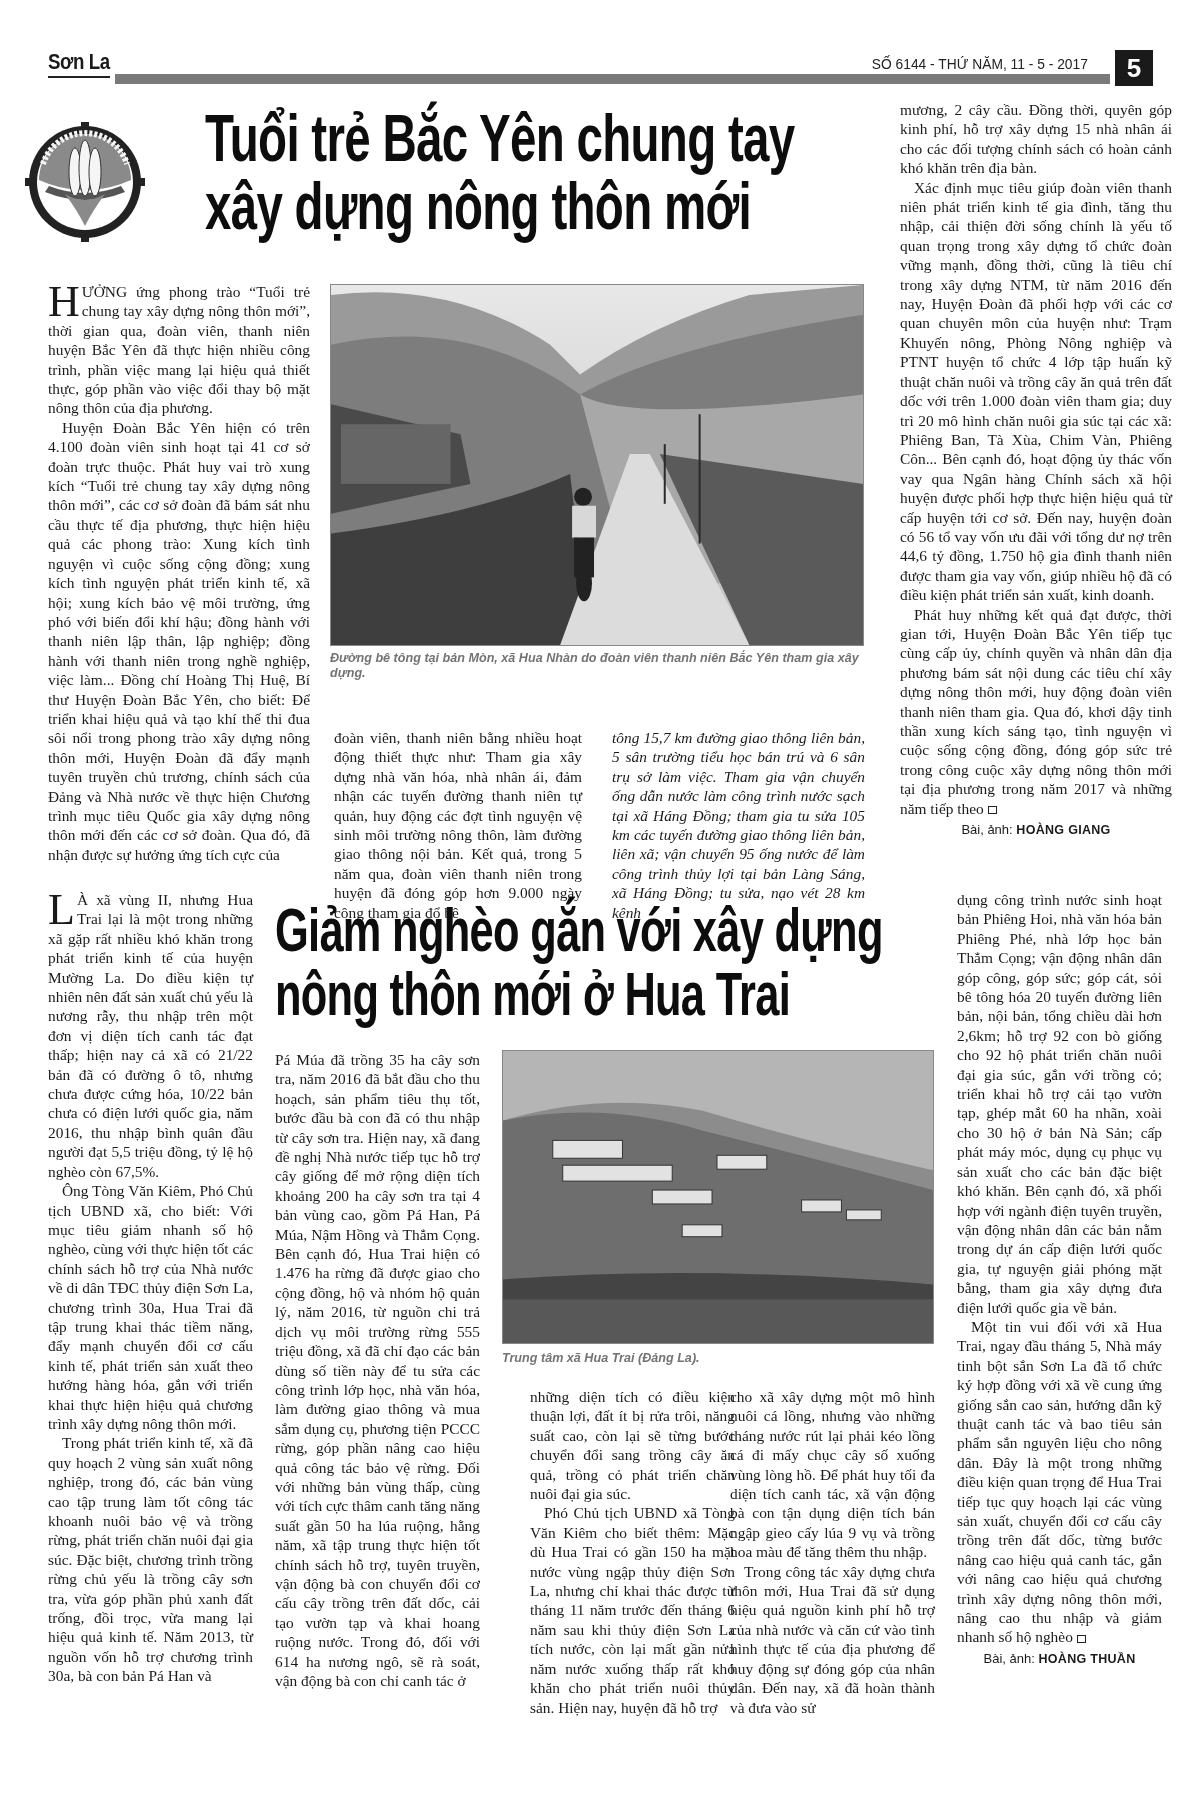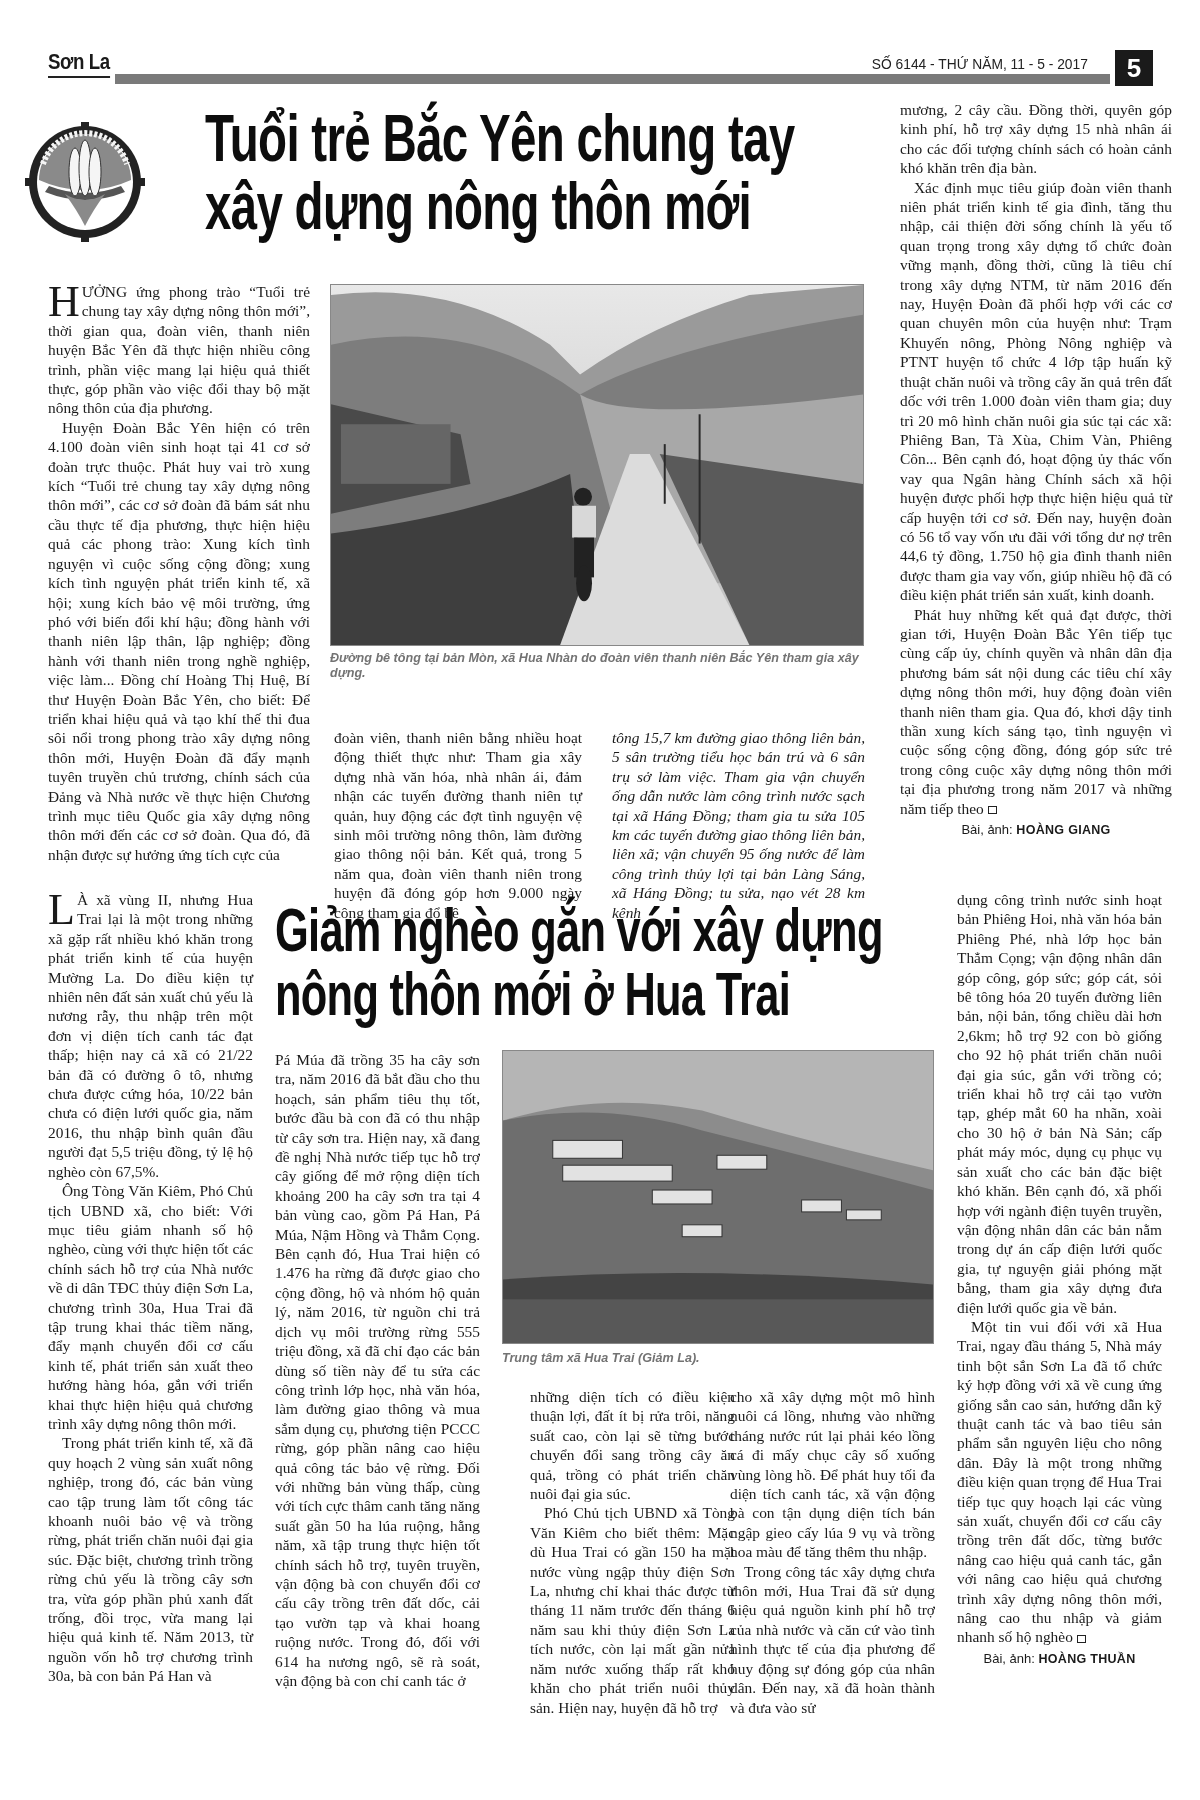--- a/index.html
+++ b/index.html
@@ -164,21 +164,21 @@
       <rect x="150" y="140" width="60" height="14"></rect>
       <rect x="215" y="105" width="50" height="14"></rect>
       <rect x="300" y="150" width="40" height="12"></rect>
       <rect x="345" y="160" width="35" height="10"></rect>
       <rect x="180" y="175" width="40" height="12"></rect>
     </g>
     <path d="M0 230 Q200 215 432 235 L432 294 L0 294 Z" fill="#444"></path>
     <rect x="0" y="250" width="432" height="44" fill="#585858"></rect>
   </svg>
 </div>
-<div class="caption cap2">Trung tâm xã Hua Trai (Giảm La).</div>
+<div class="caption cap2">Trung tâm xã Hua Trai (Đảng La).</div>
 
 <div class="col col-b3">
   <p class="first">những diện tích có điều kiện thuận lợi, đất ít bị rửa trôi, năng suất cao, còn lại sẽ từng bước chuyển đổi sang trồng cây ăn quả, trồng cỏ phát triển chăn nuôi đại gia súc.</p>
   <p>Phó Chủ tịch UBND xã Tòng Văn Kiêm cho biết thêm: Mặc dù Hua Trai có gần 150 ha mặt nước vùng ngập thủy điện Sơn La, nhưng chỉ khai thác được từ tháng 11 năm trước đến tháng 6 năm sau khi thủy điện Sơn La tích nước, còn lại mất gần nửa năm nước xuống thấp rất khó khăn cho phát triển nuôi thủy sản. Hiện nay, huyện đã hỗ trợ</p>
 </div>
 <div class="col col-b4">
   <p class="first">cho xã xây dựng một mô hình nuôi cá lồng, nhưng vào những tháng nước rút lại phải kéo lồng cá đi mấy chục cây số xuống vùng lòng hồ. Để phát huy tối đa diện tích canh tác, xã vận động bà con tận dụng diện tích bán ngập gieo cấy lúa 9 vụ và trồng hoa màu để tăng thêm thu nhập.</p>
   <p>Trong công tác xây dựng chưa thôn mới, Hua Trai đã sử dụng hiệu quả nguồn kinh phí hỗ trợ của nhà nước và căn cứ vào tình hình thực tế của địa phương để huy động sự đóng góp của nhân dân. Đến nay, xã đã hoàn thành và đưa vào sử</p>
 </div>
 <div class="col col-b5">

